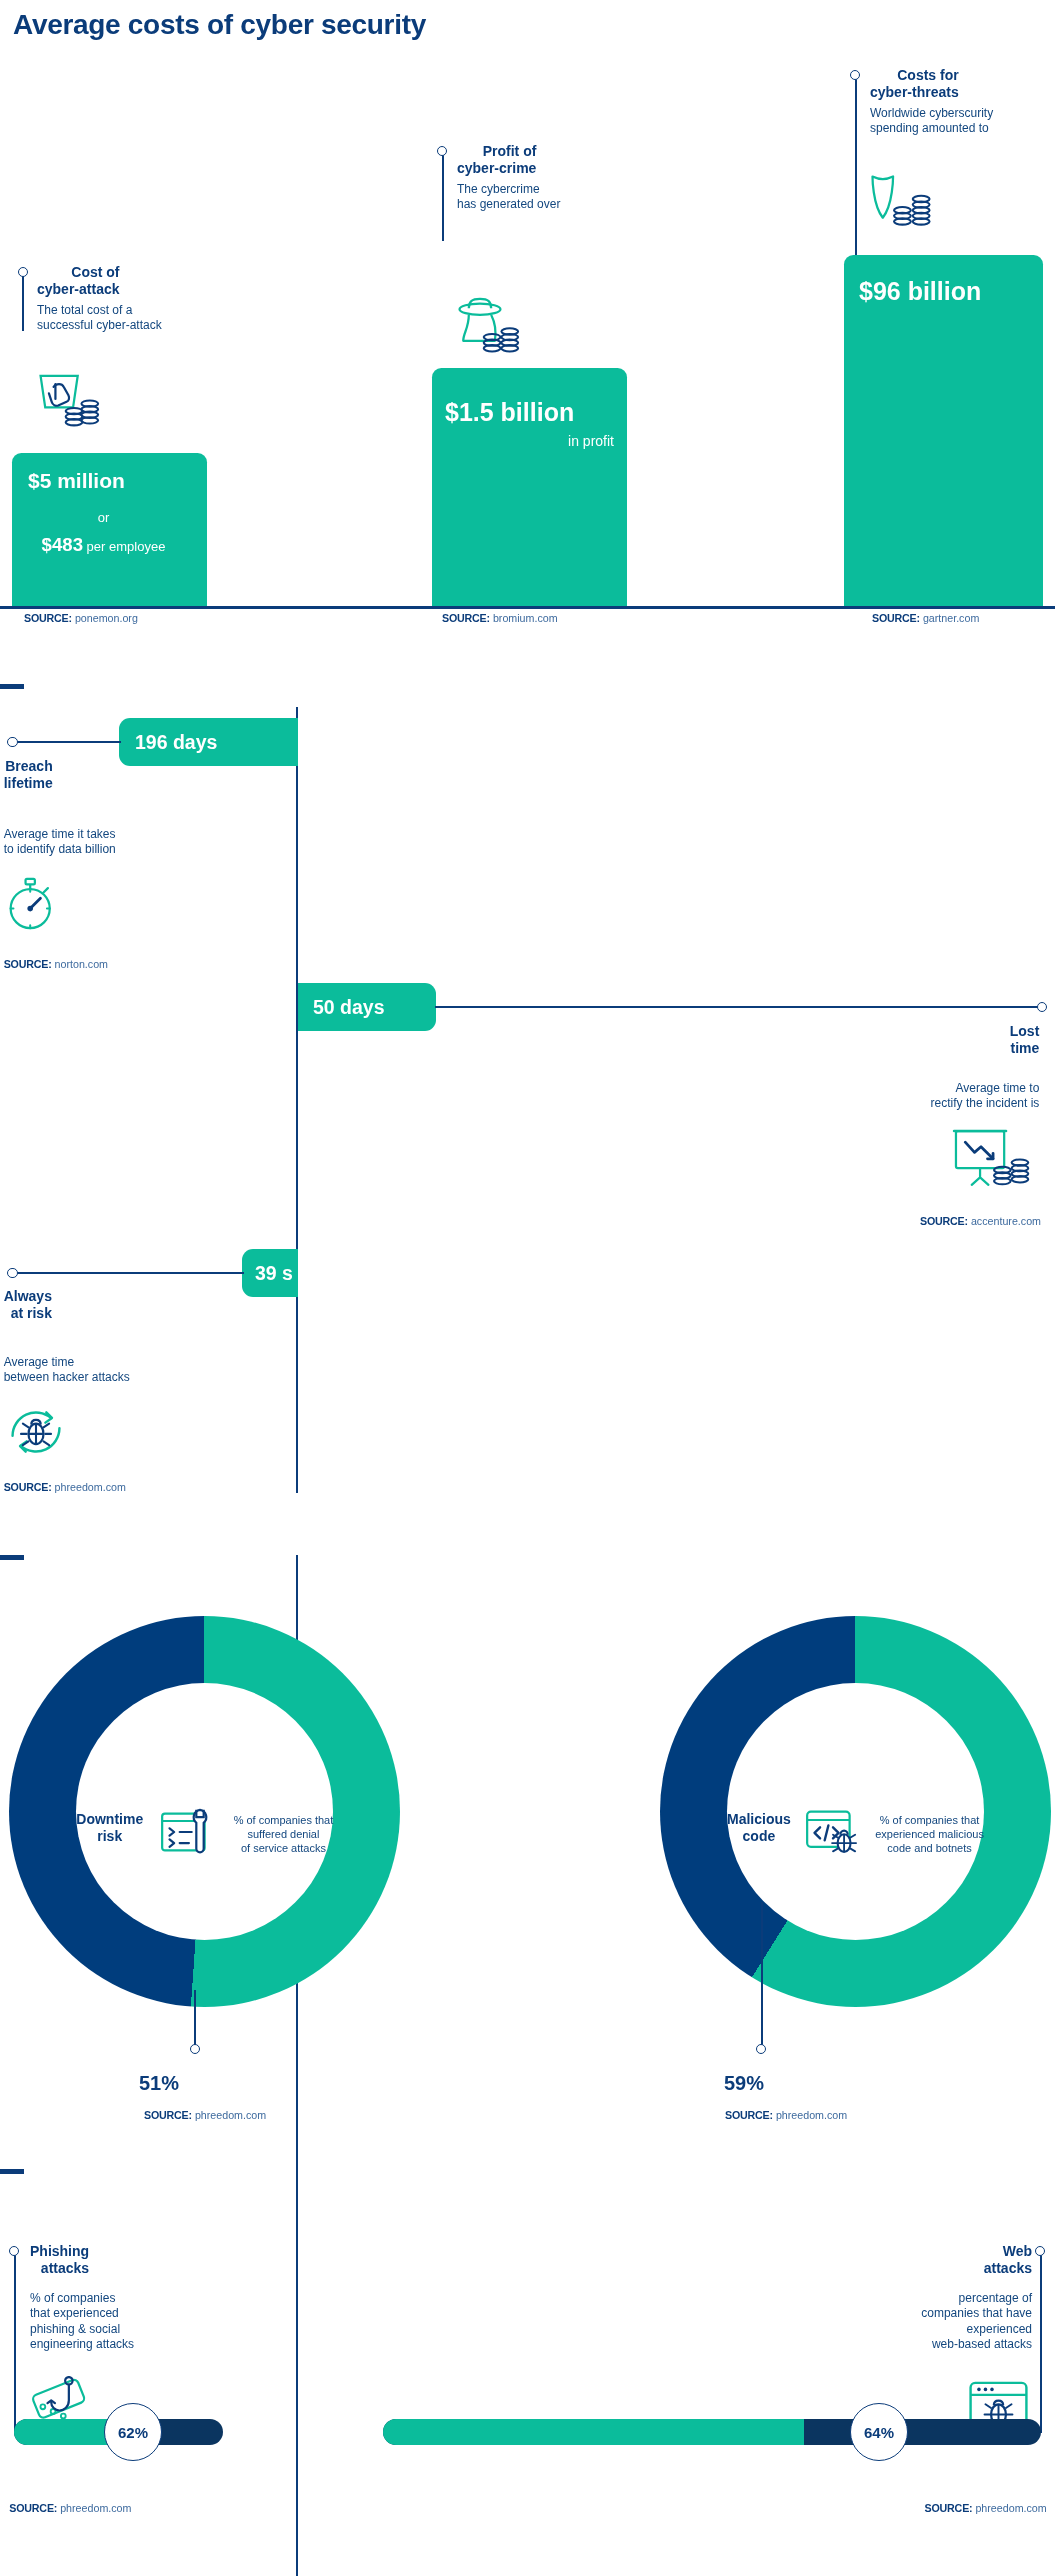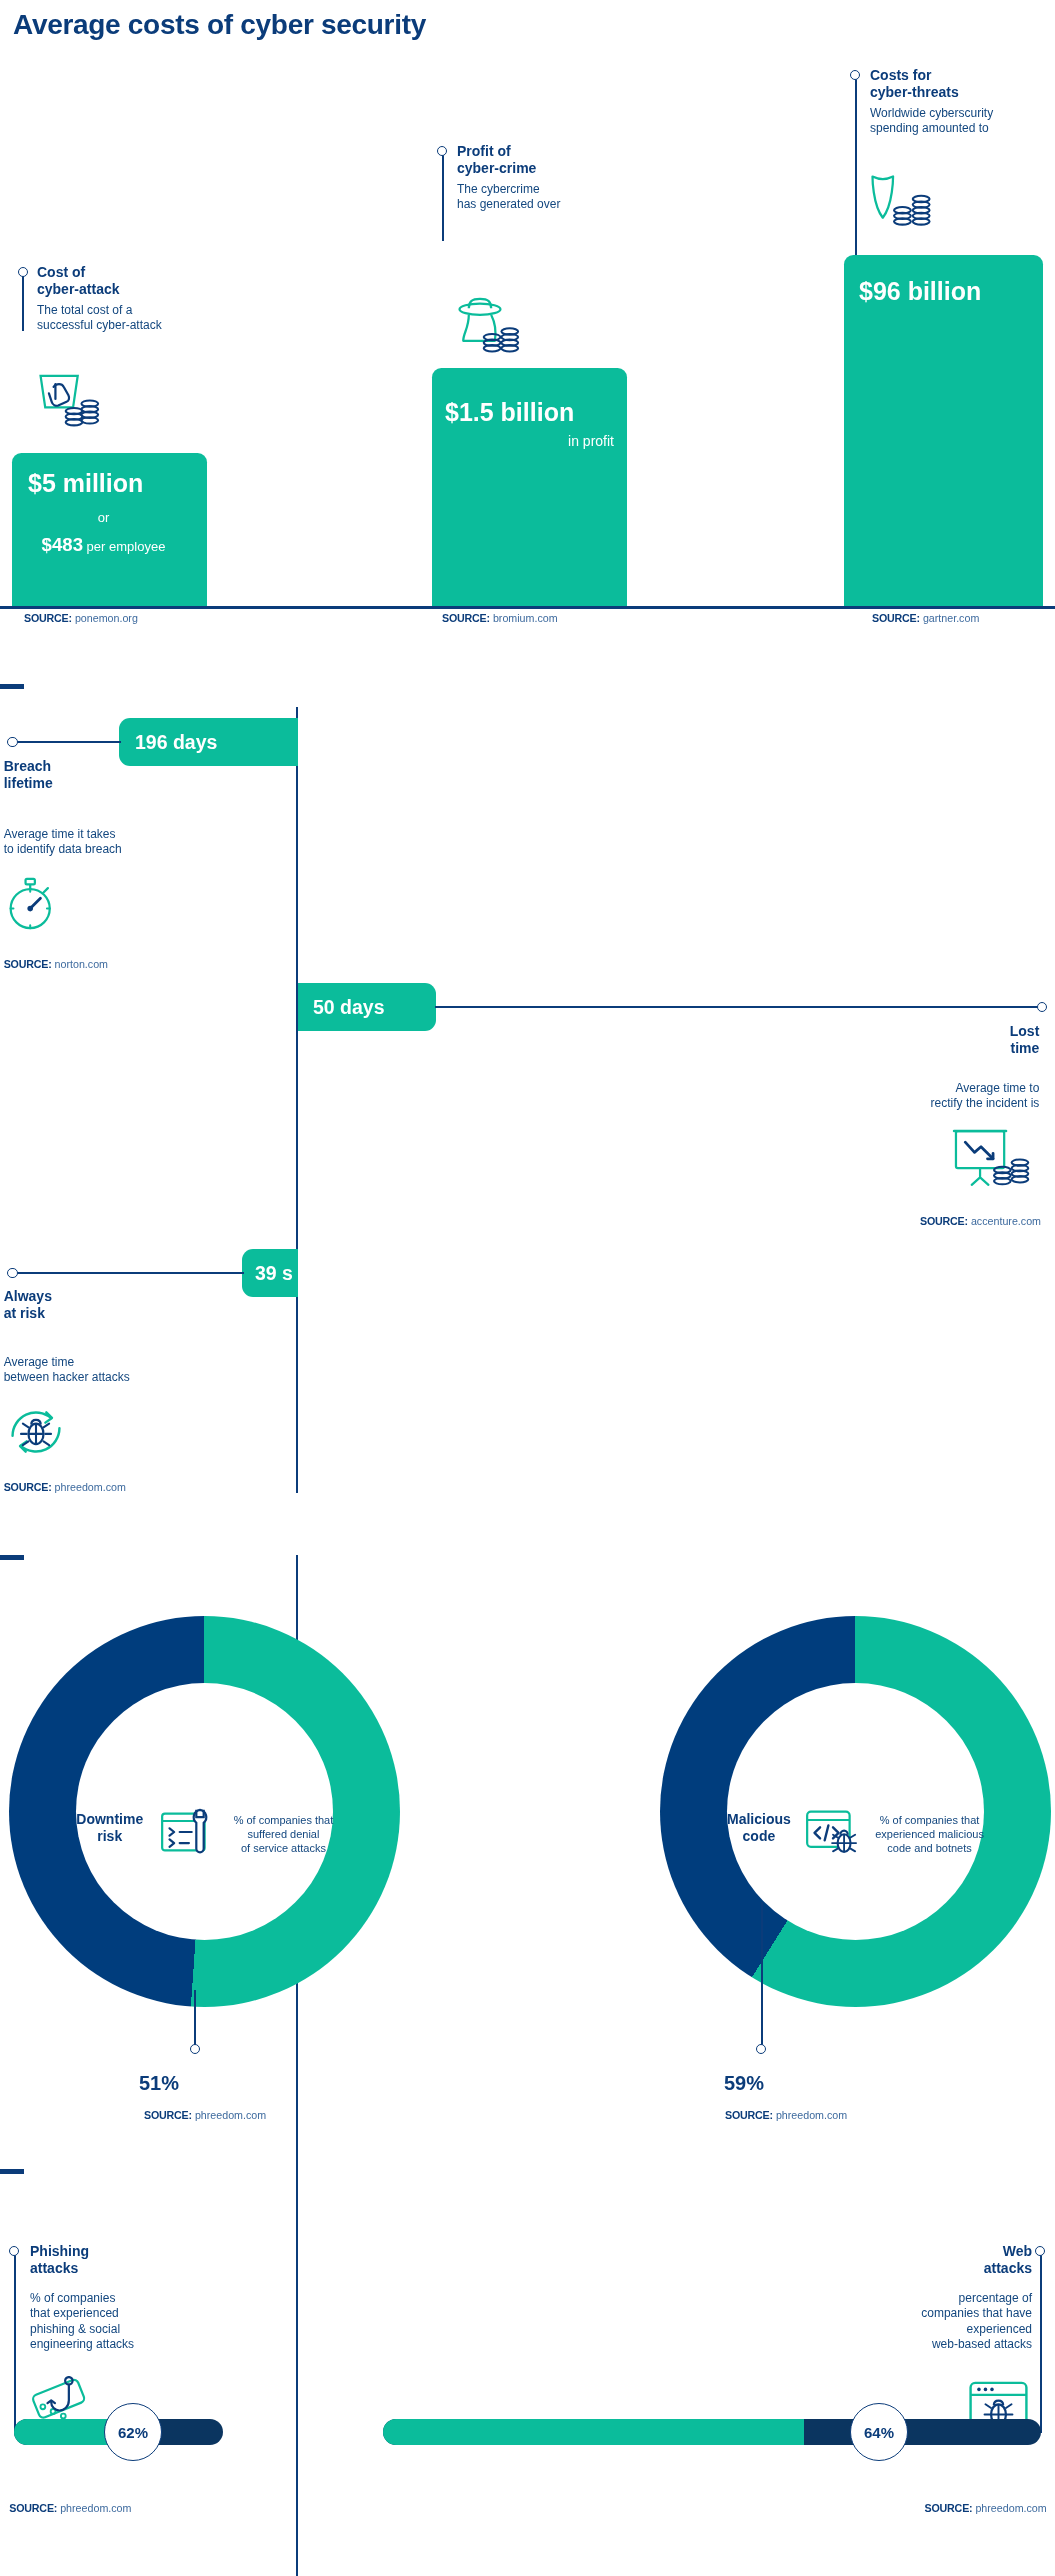--- a/index.html
+++ b/index.html
@@ -27,21 +27,21 @@
   }
 
   
   .conn{position:absolute;background:#0b3c7a;}
   .conn.v{width:1.9px;}
   .conn.h{height:1.9px;}
   .dot{
     position:absolute;width:10.2px;height:10.2px;border-radius:50%;
     border:1.9px solid #0b3c7a;background:#fff;
   }
-  .hdr{font-size:14px;font-weight:bold;line-height:1.22;color:#0b3c7a;}
+  .hdr{font-size:14px;font-weight:bold;line-height:1.22;color:#0b3c7a;text-align:right;}
   .desc{font-size:12px;line-height:1.28;color:#13477f;}
   .src{font-size:10.7px;color:#3d6a9e;}
   .src b{color:#0b3c7a;font-weight:bold;letter-spacing:-0.2px;}
 
   
   .baseline{position:absolute;left:0;top:329px;width:1056px;height:2.8px;background:#0b3c7a;}
   .bar{position:absolute;background:var(--teal);border-radius:9.3px 9.3px 0 0;}
   .bar-val{position:absolute;color:#fff;font-weight:bold;}
   .bar-sub{position:absolute;color:#fff;}
 
@@ -106,21 +106,21 @@
         <ellipse cx="42" cy="44" rx="9" ry="3.4" stroke="#0b3c7a" stroke-width="2.2" fill="none"></ellipse>
         <ellipse cx="42" cy="50" rx="9" ry="3.4" stroke="#0b3c7a" stroke-width="2.2" fill="none"></ellipse>
         <ellipse cx="42" cy="56" rx="9" ry="3.4" stroke="#0b3c7a" stroke-width="2.2" fill="none"></ellipse>
         <ellipse cx="59" cy="36" rx="9" ry="3.4" stroke="#0b3c7a" stroke-width="2.2" fill="none"></ellipse>
         <ellipse cx="59" cy="42" rx="9" ry="3.4" stroke="#0b3c7a" stroke-width="2.2" fill="none"></ellipse>
         <ellipse cx="59" cy="48" rx="9" ry="3.4" stroke="#0b3c7a" stroke-width="2.2" fill="none"></ellipse>
         <ellipse cx="59" cy="54" rx="9" ry="3.4" stroke="#0b3c7a" stroke-width="2.2" fill="none"></ellipse>
       </svg>
     </div>
     <div class="bar" style="left:12px;top:453px;width:195px;height:155px;"></div>
-    <div class="bar-val" style="left:28px;top:469px;font-size:25px;">$5 million</div>
+    <div class="bar-val" style="left:28px;top:469px;font-size:21px;">$5 million</div>
     <div class="bar-sub" style="left:0px;top:510px;width:207px;text-align:center;font-size:13px;">or</div>
     <div class="bar-sub" style="left:0px;top:534px;width:207px;text-align:center;">
       <span style="font-size:18.6px;font-weight:bold;">$483</span><span style="font-size:13px;"> per employee</span>
     </div>
 
     <div class="conn v" style="left:442px;top:151px;height:90px;"></div>
     <div class="dot" style="left:437px;top:146px;"></div>
     <div class="hdr" style="position:absolute;left:457px;top:143px;">
       <span>Profit of</span><br>
       <span>cyber-crime</span>
@@ -197,21 +197,21 @@
       <span class="pv">196 days</span>
     </div>
     <div class="conn h" style="left:13px;top:741px;width:108px;"></div>
     <div class="dot" style="left:7.4px;top:737px;"></div>
     <div class="hdr" style="position:absolute;left:3.7px;top:758px;">
       <span>Breach</span><br>
       <span>lifetime</span>
     </div>
     <div class="desc" style="position:absolute;left:3.7px;top:827px;">
       <span>Average time it takes</span><br>
-      <span>to identify data breach</span>
+      <span>to identify data billion</span>
     </div>
     <div class="ico" style="left:5.6px;top:874px;">
       <svg width="54" height="58" viewBox="0 0 58 62" fill="none">
         <circle cx="26" cy="37" r="21" stroke="#0bbc9b" stroke-width="2.4" fill="none"></circle>
         <rect x="21" y="5" width="10" height="6" rx="1.5" stroke="#0bbc9b" stroke-width="2.4" fill="none"></rect>
         <path d="M26 11v5" stroke="#0bbc9b" stroke-width="2.4"></path>
         <path d="M40 20l5-5" stroke="#0bbc9b" stroke-width="2.4" stroke-linecap="round"></path>
         <path d="M26 16v3M26 55v3M5 37h3M44 37h3" stroke="#0bbc9b" stroke-width="2.2" stroke-linecap="round"></path>
         <path d="M26 37l11-11" stroke="#0b3c7a" stroke-width="3" stroke-linecap="round"></path>
         <circle cx="26" cy="37" r="3" fill="#0b3c7a"></circle>

